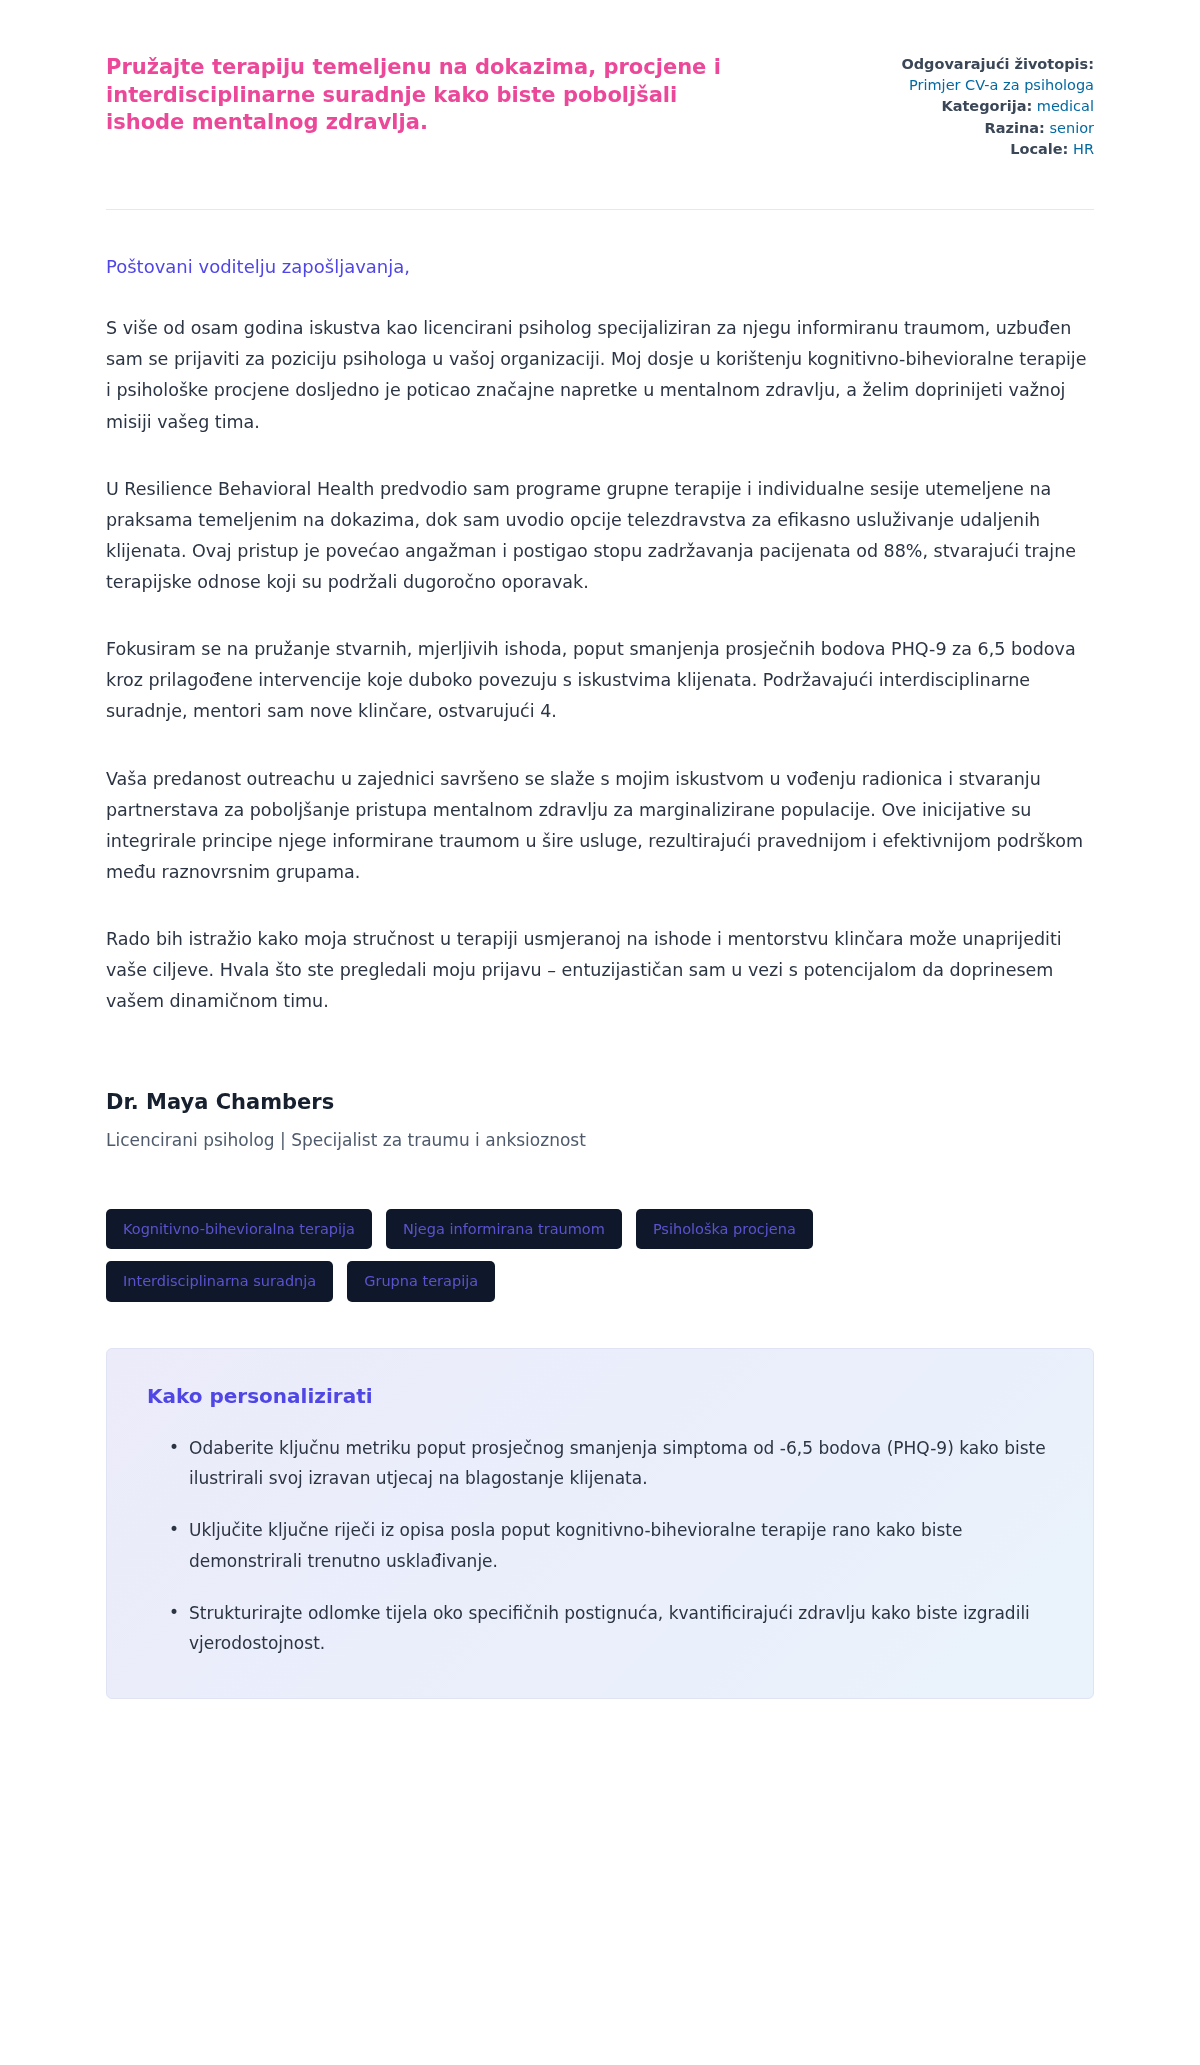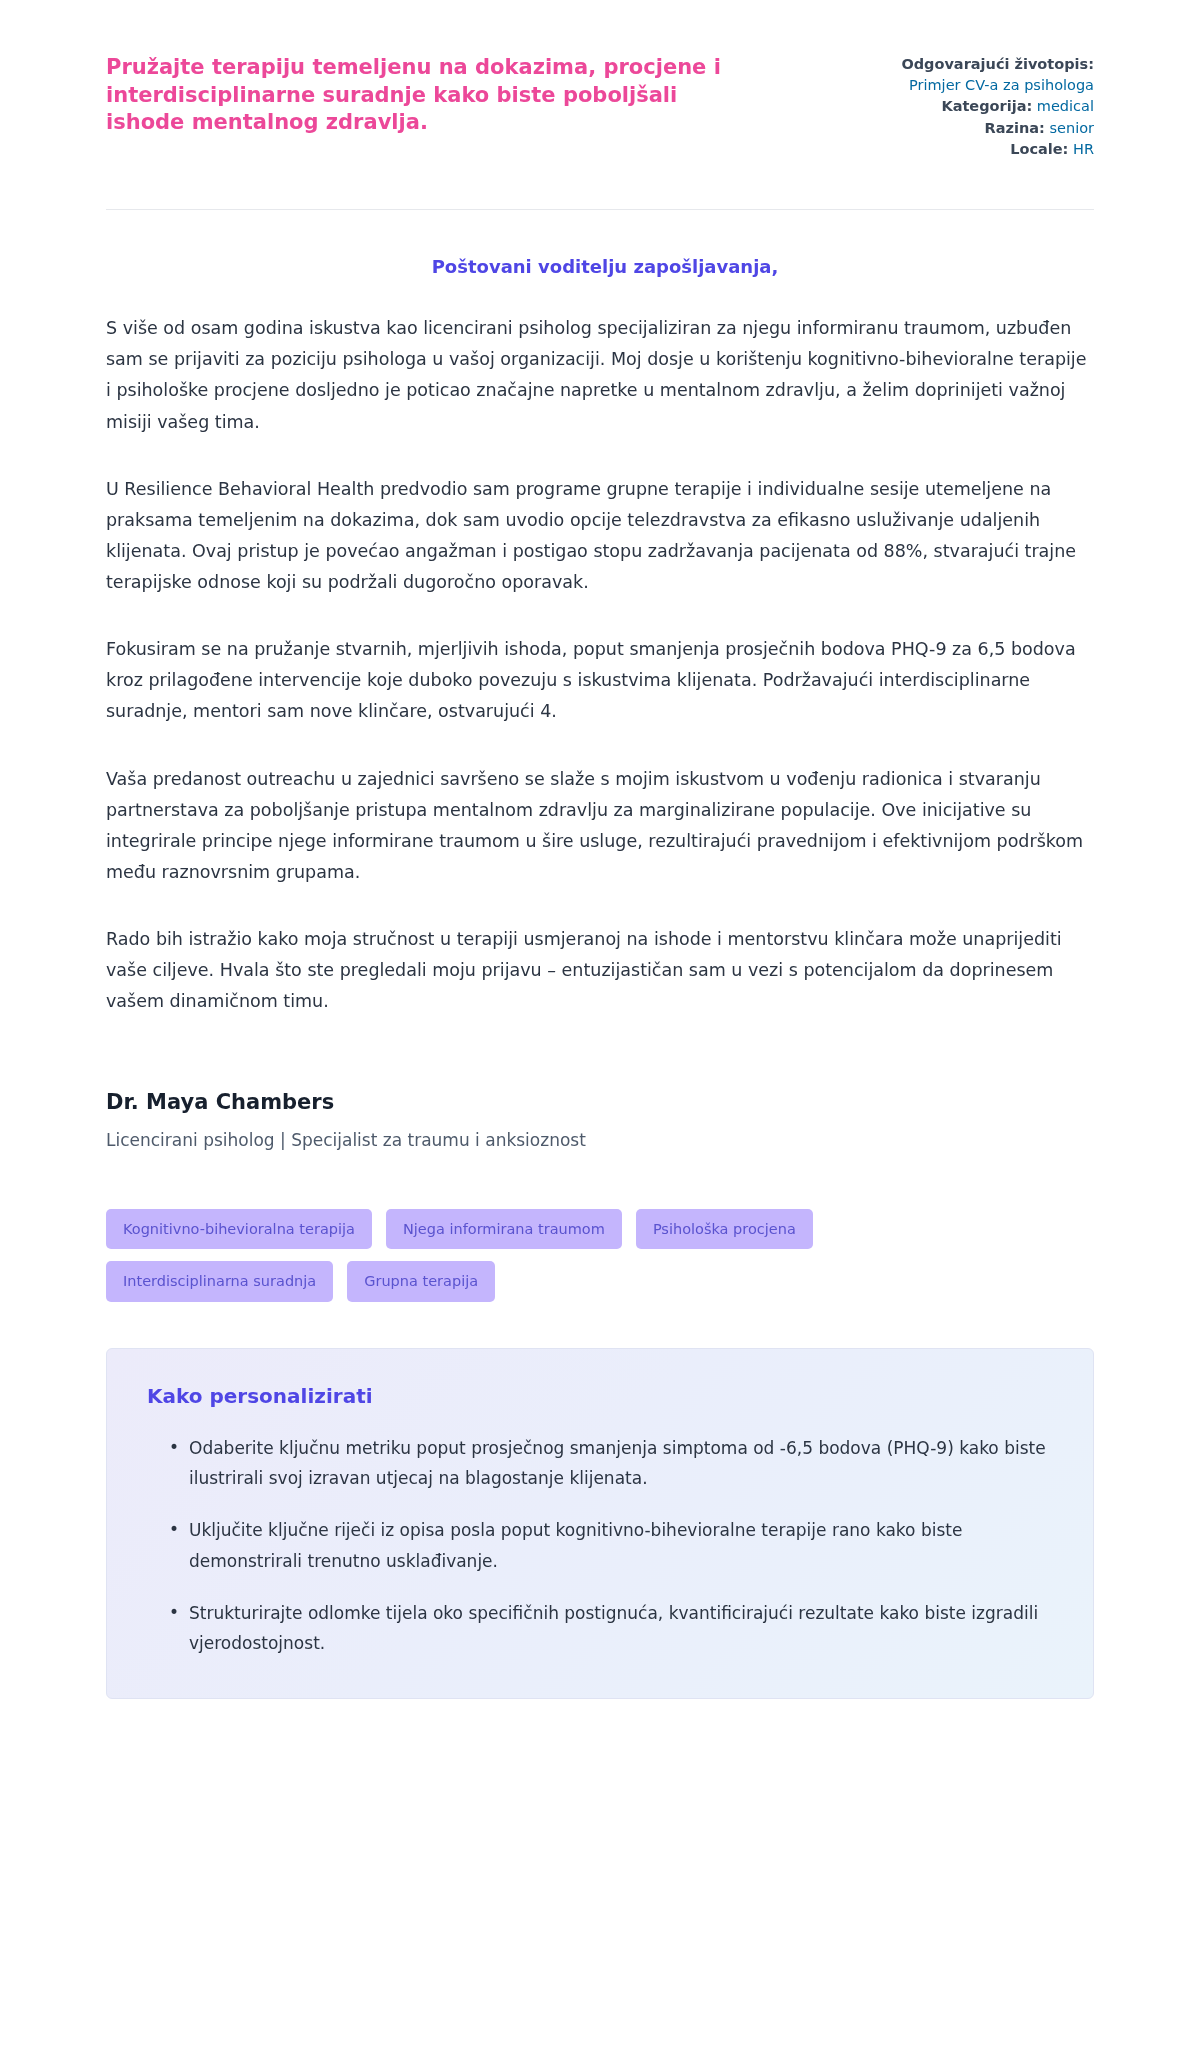--- a/index.html
+++ b/index.html
@@ -68,25 +68,24 @@
     border-top: 1px solid #e6e8ec;
     margin: 48px 0 0 0;
   }
 
   
   .letter {
     padding-top: 44px;
   }
   .salutation {
     font-size: 18px;
-    font-weight: 700;
+    font-weight: 400;
     color: #4f46e5;
-    margin: 0 0 34px 10px;
+    margin: 0 0 34px 0;
     line-height: 1.4;
-    text-align: center;
   }
   .letter p.para {
     margin: 0 0 36px 0;
     font-size: 17.5px;
     line-height: 1.78;
     color: #2b3442;
   }
   .letter p.para:last-of-type { margin-bottom: 0; }
 
   
@@ -109,21 +108,21 @@
 
   
   .tag-list {
     margin-top: 56px;
     display: flex;
     flex-wrap: wrap;
     gap: 12px 14px;
     max-width: 840px;
   }
   .tag {
-    background: #c4b5fd;
+    background: #0f172a;
     color: #5a53cf;
     font-size: 14.5px;
     line-height: 1;
     padding: 13px 17px;
     border-radius: 5px;
     white-space: nowrap;
   }
 
   
   .callout {
@@ -221,17 +220,17 @@
     <span class="tag">Psihološka procjena</span>
     <span class="tag">Interdisciplinarna suradnja</span>
     <span class="tag">Grupna terapija</span>
   </div>
 
   <div class="callout">
     <h2 class="callout-title">Kako personalizirati</h2>
     <ul>
       <li>Odaberite ključnu metriku poput prosječnog smanjenja simptoma od -6,5 bodova (PHQ-9) kako biste ilustrirali svoj izravan utjecaj na blagostanje klijenata.</li>
       <li>Uključite ključne riječi iz opisa posla poput kognitivno-bihevioralne terapije rano kako biste demonstrirali trenutno usklađivanje.</li>
-      <li>Strukturirajte odlomke tijela oko specifičnih postignuća, kvantificirajući rezultate kako biste izgradili vjerodostojnost.</li>
+      <li>Strukturirajte odlomke tijela oko specifičnih postignuća, kvantificirajući zdravlju kako biste izgradili vjerodostojnost.</li>
     </ul>
   </div>
 
 </div>
 
 </body></html>

